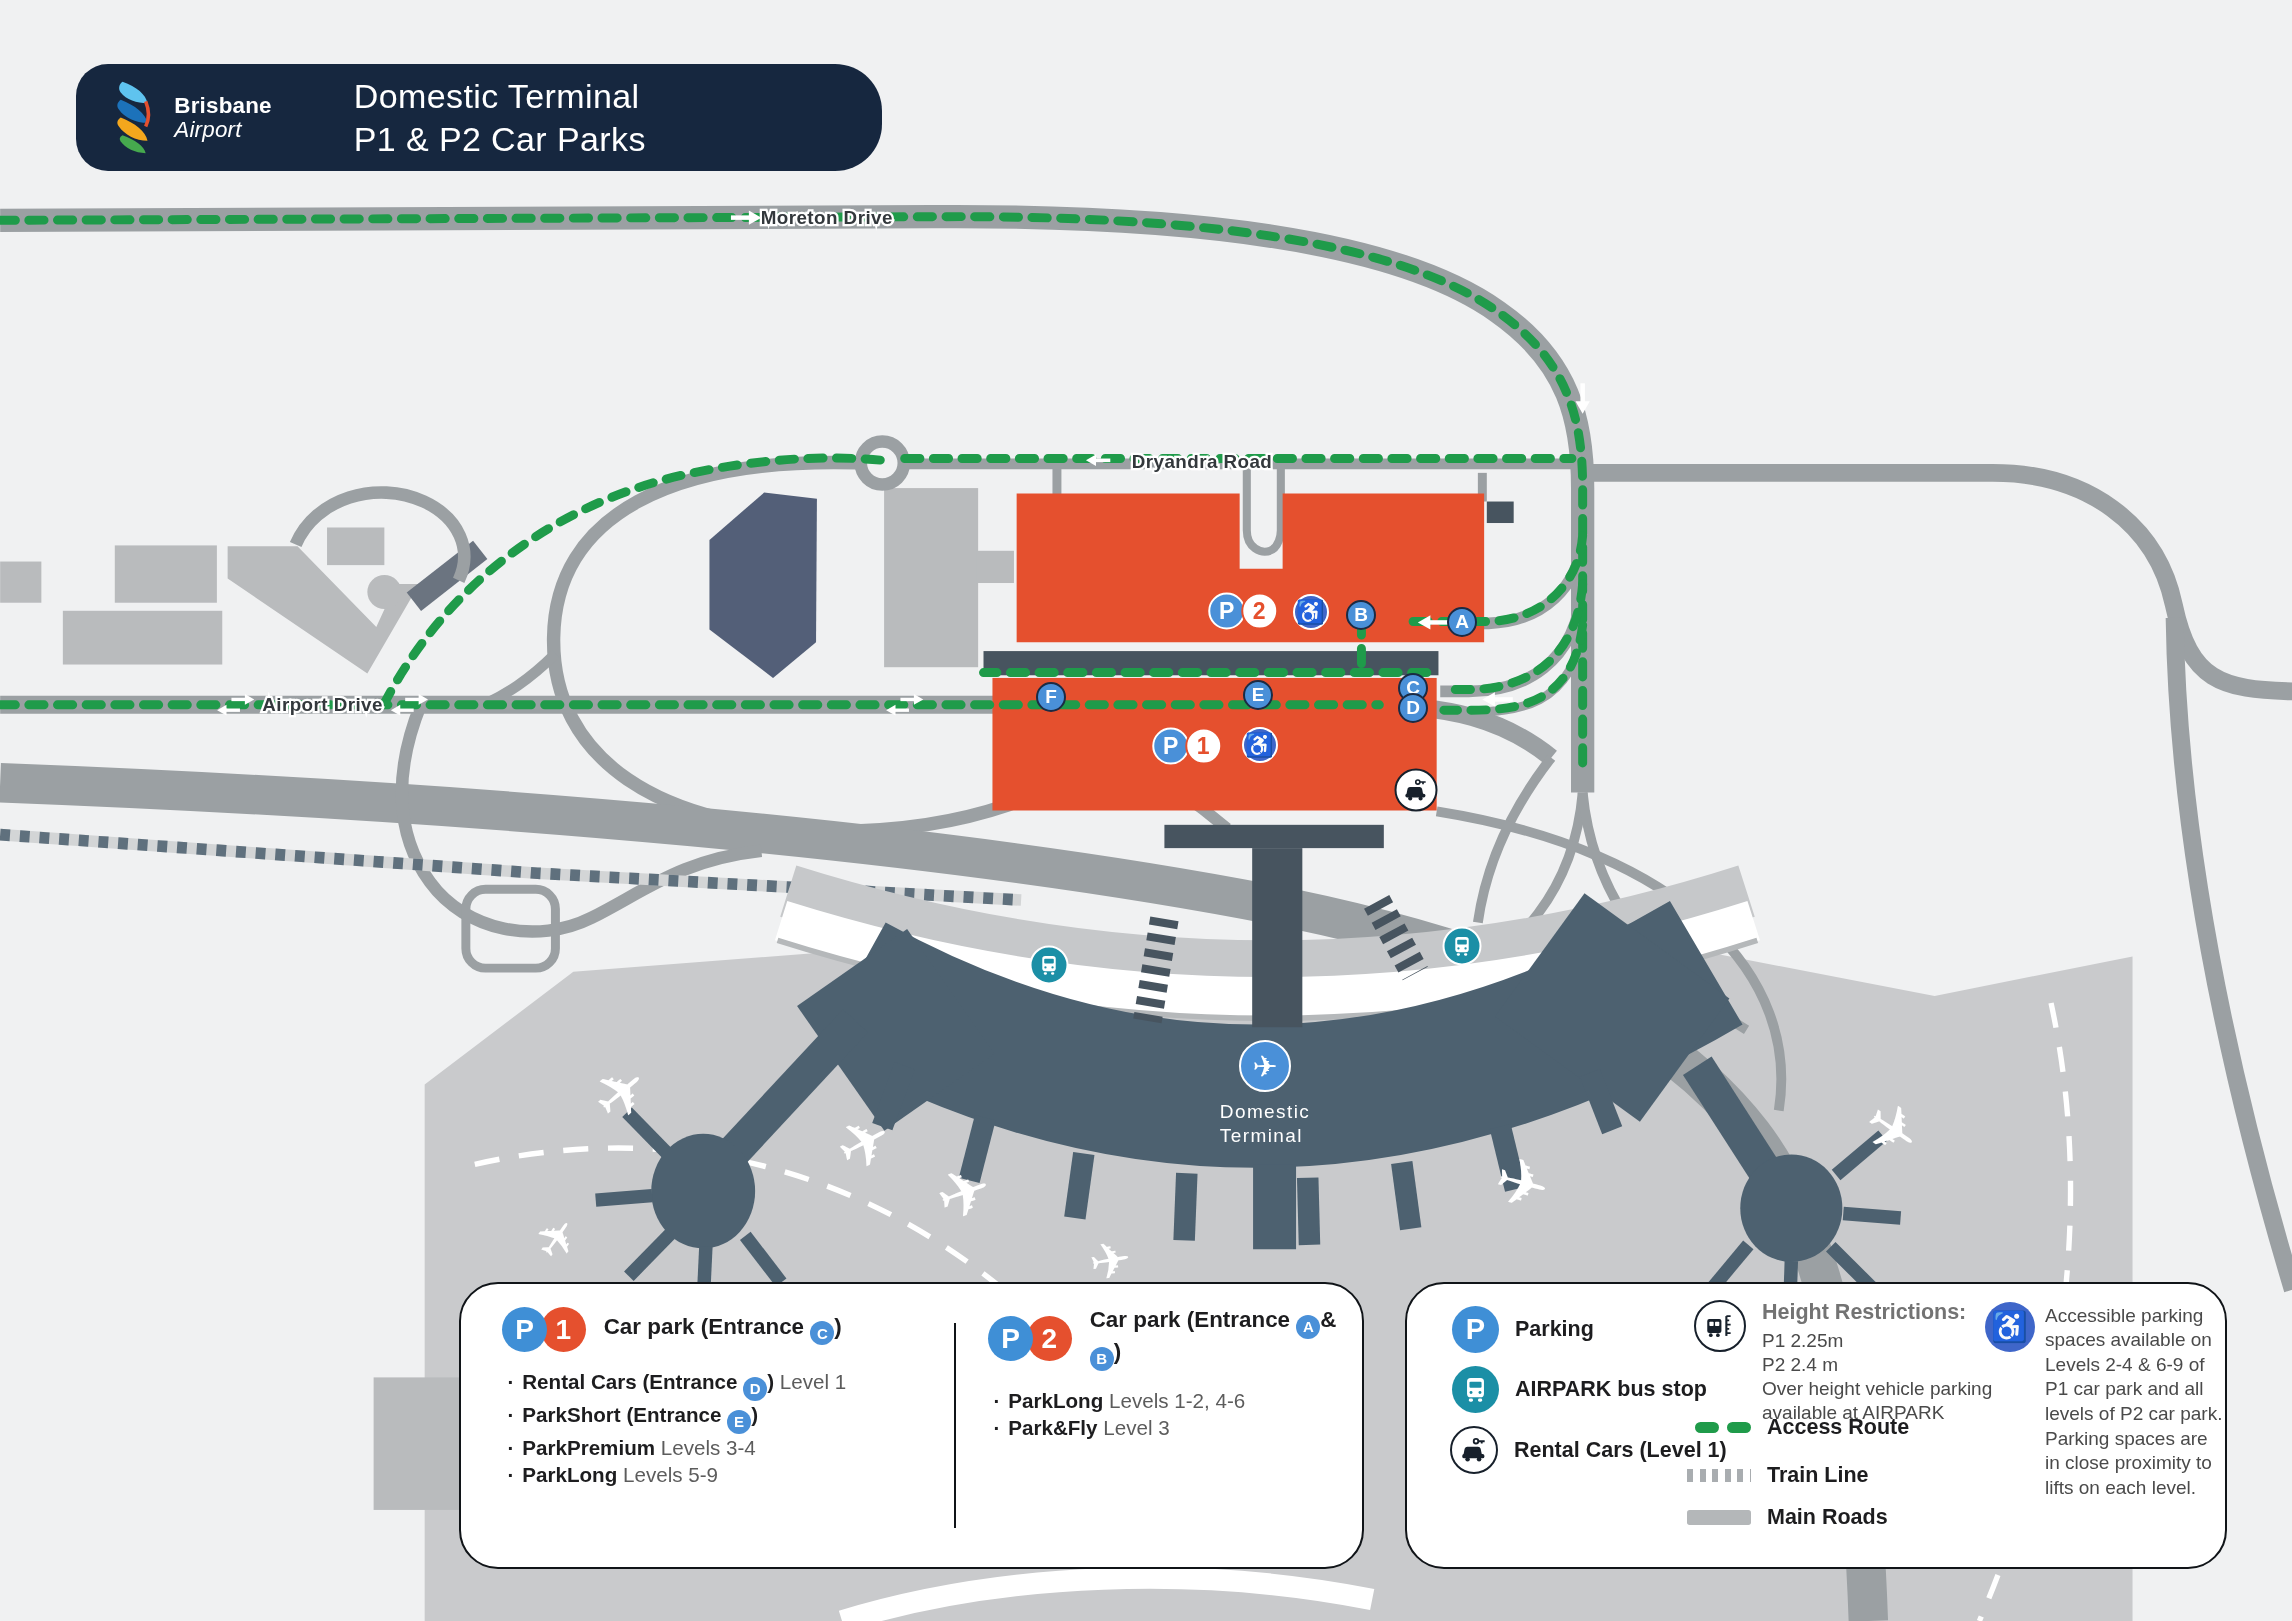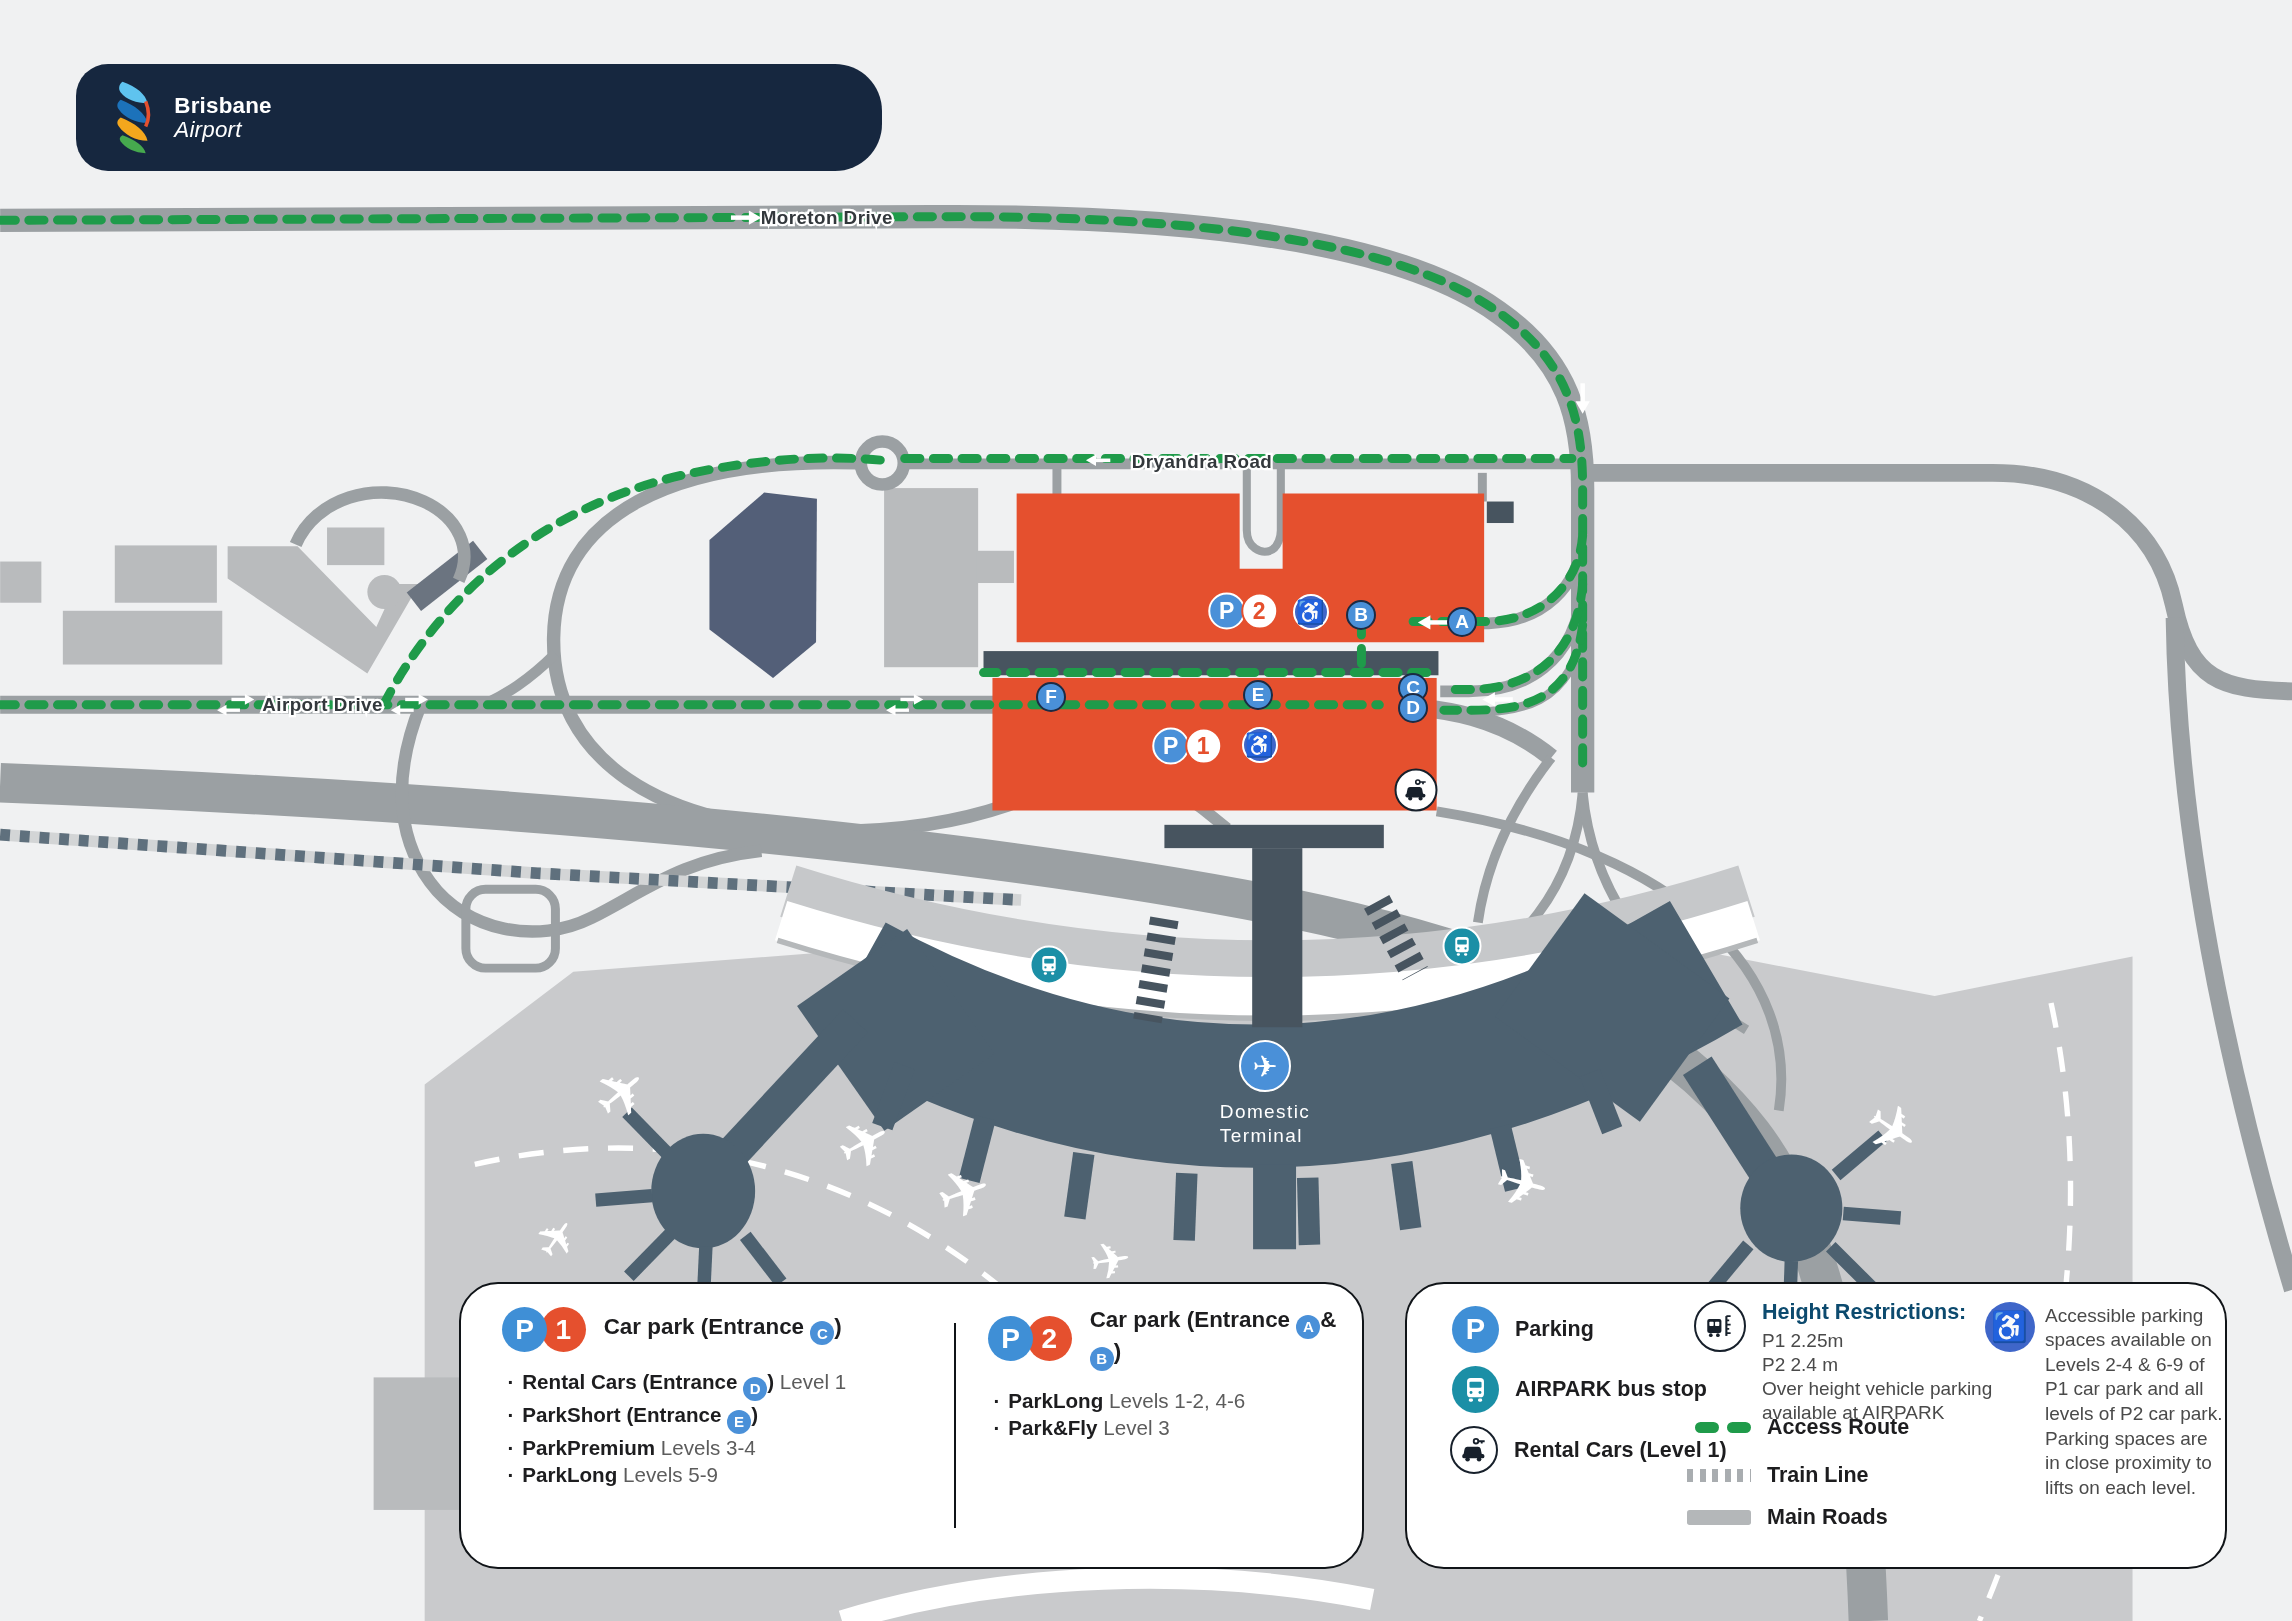--- a/index.html
+++ b/index.html
@@ -60,21 +60,21 @@
   .srow{position:absolute;display:flex;align-items:center;gap:16px;}
   .slabel{font-size:21.5px;font-weight:bold;color:#1d1d1f;}
   .ico{width:47px;height:47px;border-radius:50%;display:flex;align-items:center;justify-content:center;
       box-sizing:border-box;flex:none;}
   .ico-park{background:#3f8fd6;color:#fff;font-weight:bold;font-size:29px;}
   .ico-bus{background:#1b8fa6;}
   .ico-car{background:#fff;border:2.7px solid #17202b;width:48px;height:48px;}
   .ico-truck{background:#fff;border:2.7px solid #17202b;width:52px;height:52px;}
   .ico-wheel{background:#3f66c9;color:#fff;font-size:29.6px;width:50px;height:50px;}
   .htext{font-size:19px;line-height:24px;color:#4a4a4a;}
-  .htitle{font-size:21.5px;font-weight:bold;color:#0c4a6e;margin-bottom:3.6px;}
+  .htitle{font-size:21.5px;font-weight:bold;color:#737373;margin-bottom:3.6px;}
   .sw-access{display:flex;gap:8px;}
   .sw-access i{width:24px;height:11.6px;border-radius:6.3px;background:#1f9b4a;display:block;}
   .sw-train{width:64px;height:12.5px;background:repeating-linear-gradient(90deg,#a9adb0 0 6.3px,#ffffff 6.3px 12.5px);}
   .sw-road{width:64px;height:15px;background:#b4b7b9;border-radius:2.7px;}
   .note{position:absolute;font-size:19px;line-height:24.6px;color:#4a4a4a;}
 
   
   .roadlabel{font-family:"Liberation Sans",sans-serif;font-size:21px;font-weight:bold;fill:#33383c;
       stroke:#ffffff;stroke-width:5px;paint-order:stroke;text-anchor:middle;letter-spacing:.5px;}
   .plane{font-family:"DejaVu Sans",sans-serif;font-size:72px;fill:#ffffff;text-anchor:middle;}
@@ -322,20 +322,24 @@
       <path d="M12 22 C28 28 40 38 42 48 C29 48 16 42 10 33 C7 29 8 25 12 22 Z" fill="#1c72ba"></path>
       <path d="M12 42 C28 48 40 58 42 68 C29 68 16 61 10 52 C7 48 8 45 12 42 Z" fill="#f4a71d"></path>
       <path d="M14 62 C28 67 38 74 40 82 C28 82 17 76 12 69 C10 66 11 64 14 62 Z" fill="#46a94e"></path>
       <path d="M40 24 C44 34 44 44 40 52" stroke="#e5502e" stroke-width="4" fill="none"></path>
     </svg>
     <div class="logo-words">
       <span class="b">Brisbane</span>
       <span class="a">Airport</span>
     </div>
   </div>
+  <div class="hdr-title">
+    <span>Domestic Terminal</span><br>
+    <span>P1 &amp; P2 Car Parks</span>
+  </div>
 </div>
 
 <div class="lbox" style="left:459px;top:1282px;width:905px;height:287px">
   <div class="ldiv"></div>
 
   <div class="lcol" style="left:41px;top:23px;width:421px">
     <div class="lhead">
       <div class="lbadge">
         <span class="lb lb-p">P</span>
         <span class="lb lb-n">1</span>

